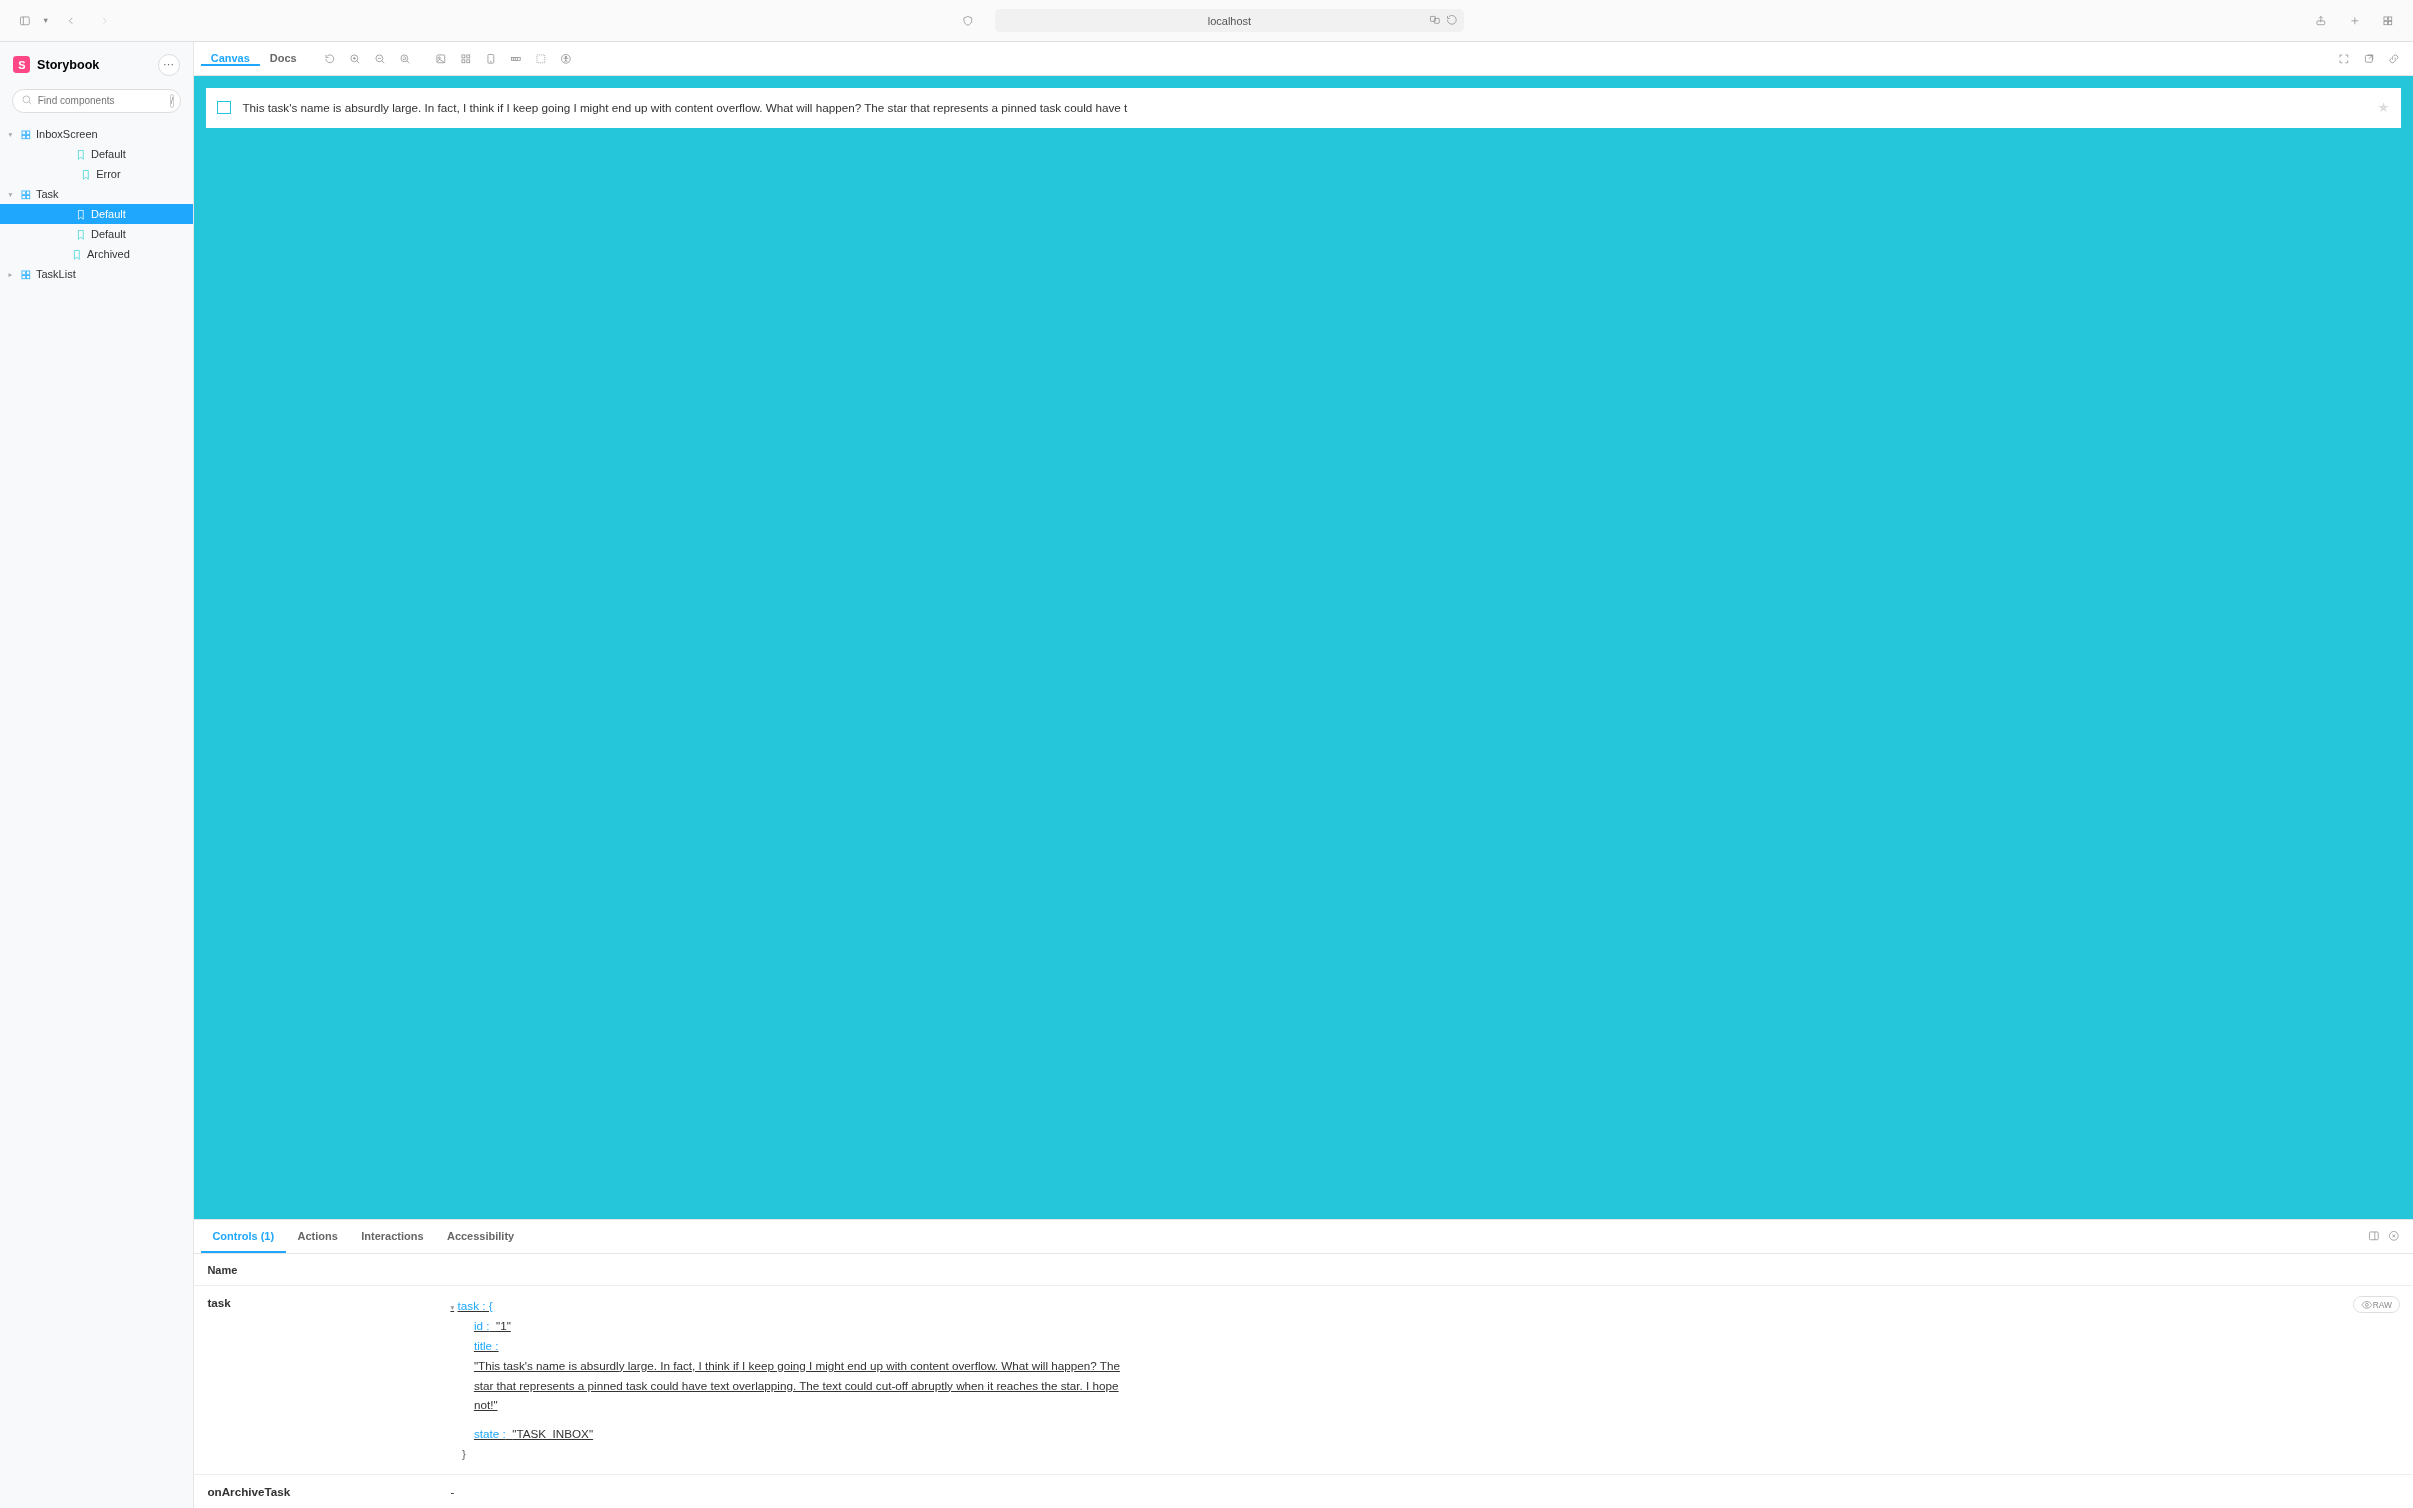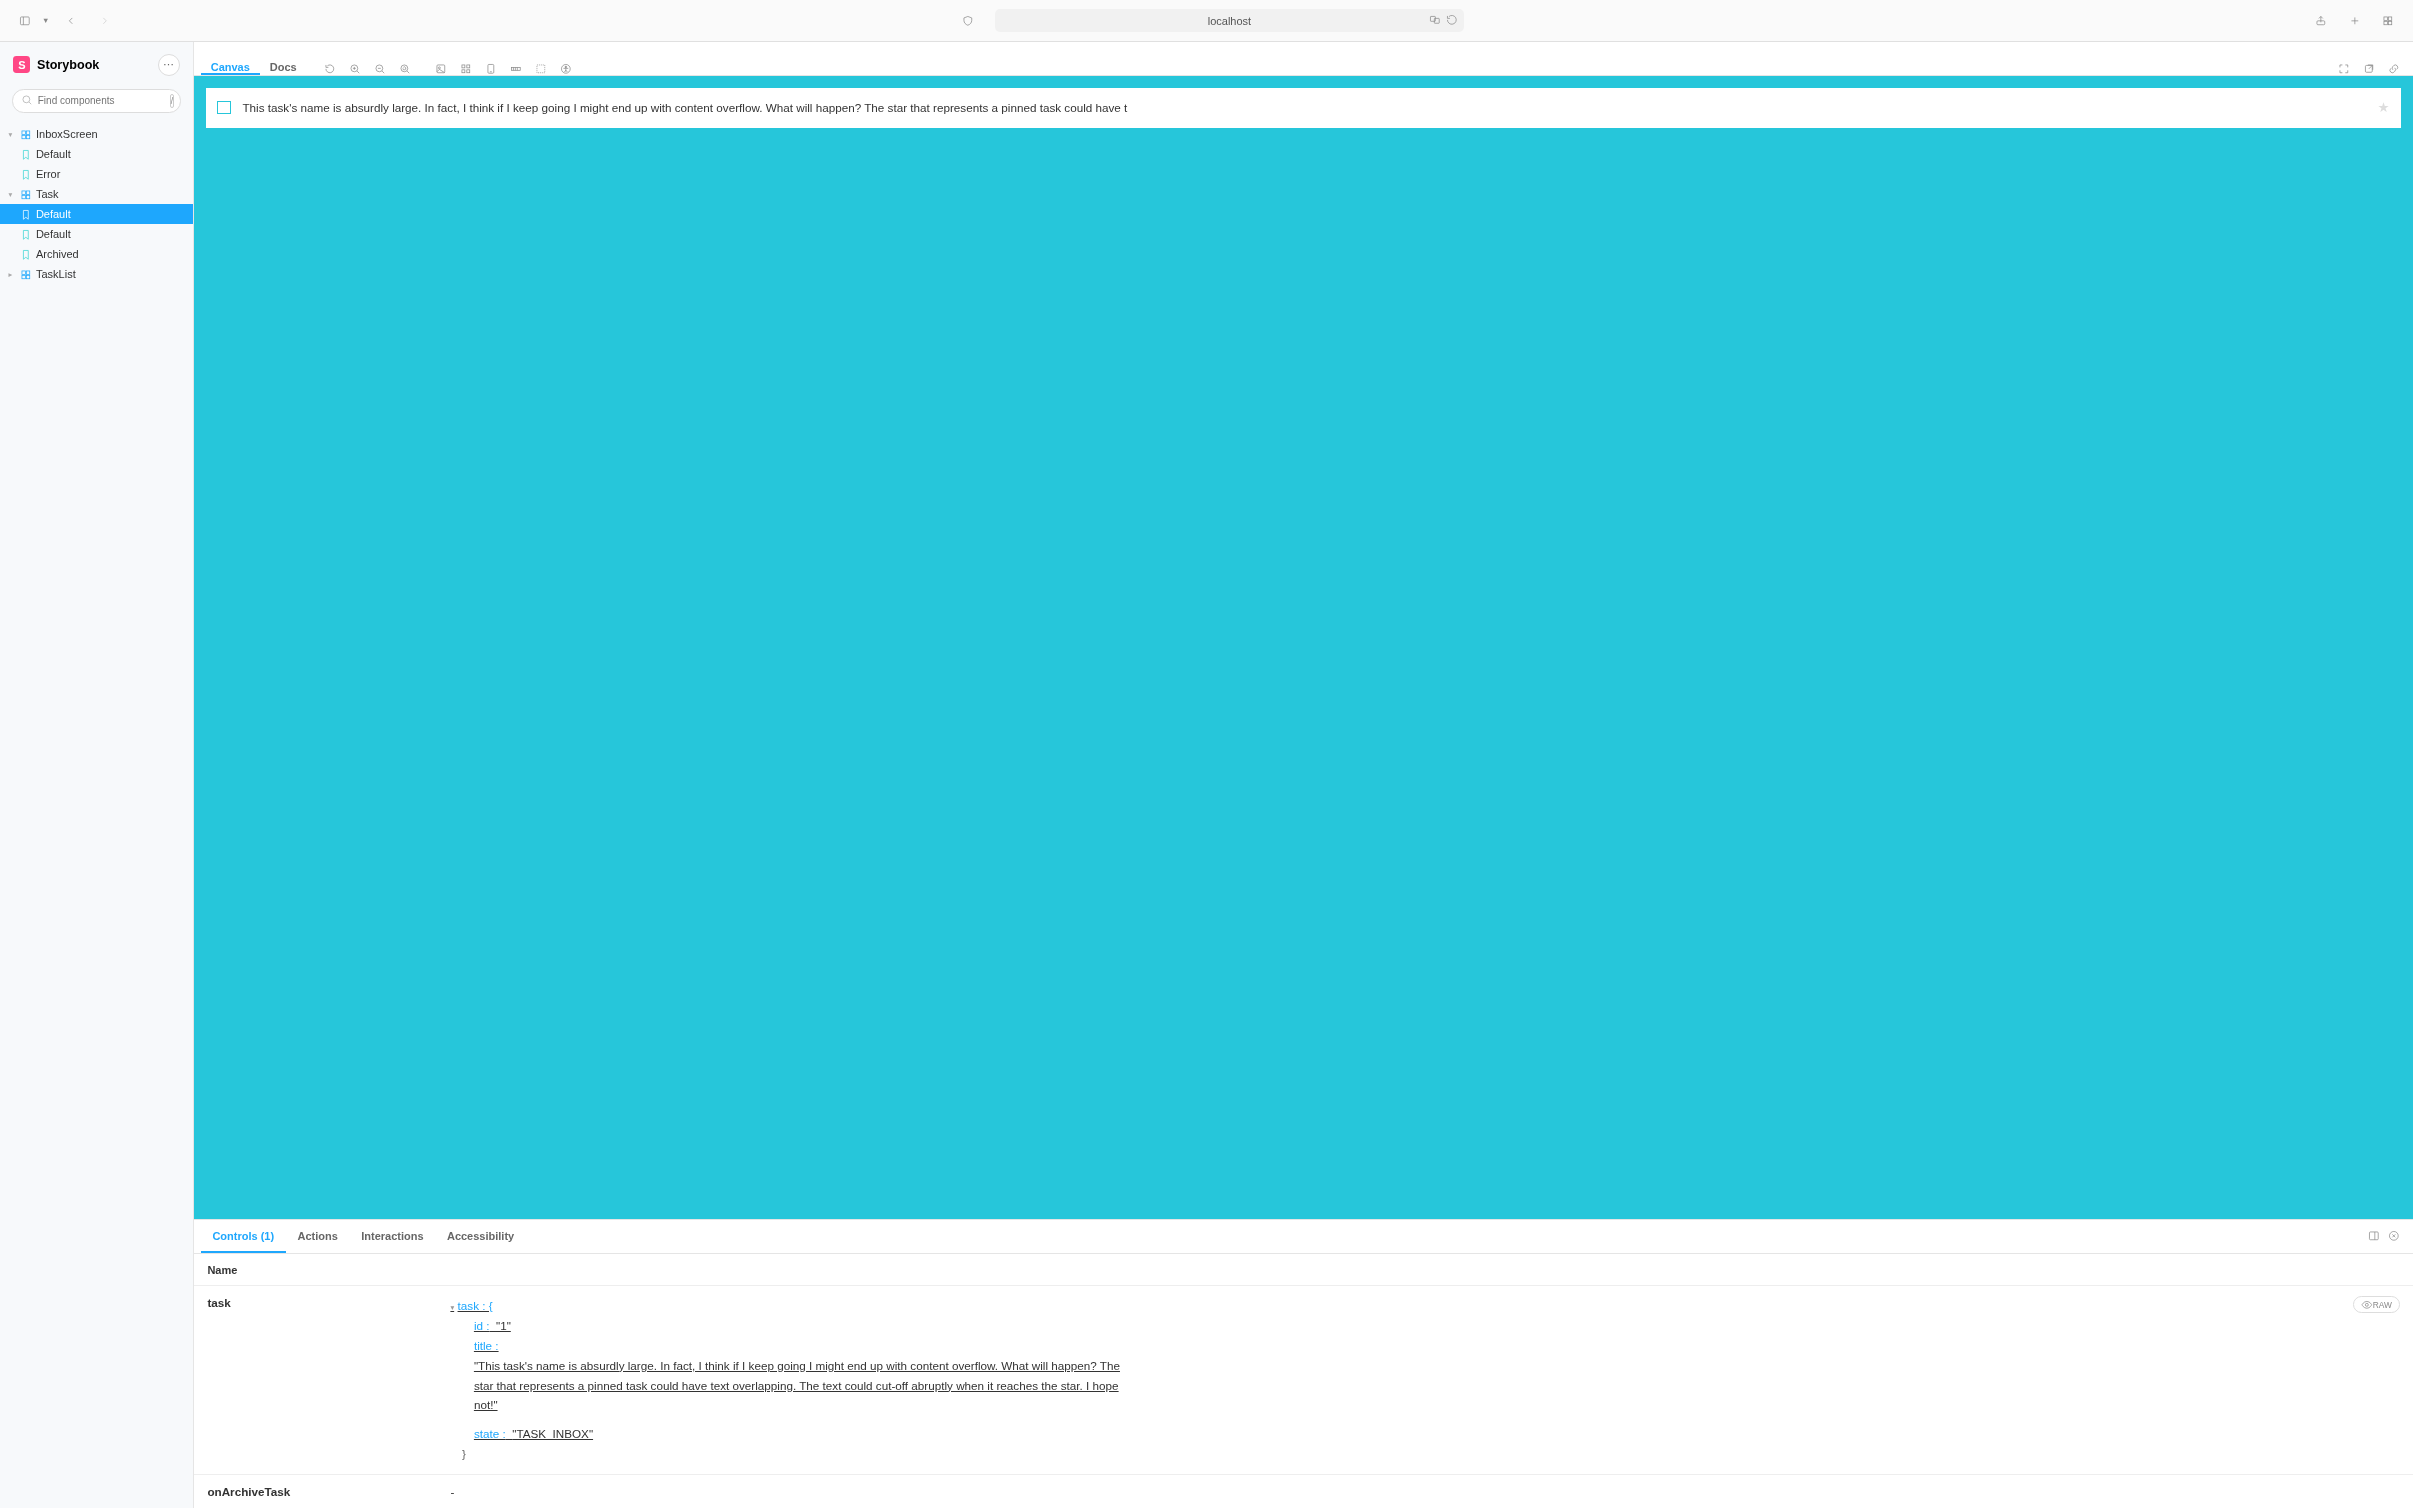--- a/index.html
+++ b/index.html
@@ -27,32 +27,32 @@
 .sb-logo { width:17px; height:17px; background:#ff4785; border-radius:3.4px; display:flex; align-items:center; justify-content:center; color:#fff; font-weight:700; font-size:11px; }
 .sb-title { font-weight:700; font-size:12.6px; color:#000; }
 .sb-menu { margin-left:auto; width:22px; height:22px; border:0.8px solid #ddd; border-radius:50%; display:flex; align-items:center; justify-content:center; color:#666; background:#fff; }
 .sb-search-wrap { padding: 5px 11.7px 8.4px; }
 .sb-search { position:relative; height:23.5px; background:#fff; border:0.8px solid #ddd; border-radius:11.7px; display:flex; align-items:center; padding:0 8.4px; }
 .sb-search input { border:none; outline:none; flex:1; font-size:10px; background:transparent; }
 .sb-search .slash { width:13.4px; height:13.4px; border:0.8px solid #ccc; border-radius:2.5px; font-size:8.4px; display:flex; align-items:center; justify-content:center; color:#888; }
 .sb-tree { flex:1; overflow:auto; padding-top:3.4px; }
 .tree-row { display:flex; align-items:center; height:20px; font-size:11px; padding-left:8.4px; color:#333; gap:4.2px; }
 .tree-row.group { font-weight:400; }
-.tree-row.story { padding-left: 20px; color:#333; }
+.tree-row.story { padding-left: 8px; color:#333;justify-content:center; }
 .tree-row.story .story-icon { color:#37d5d3; }
 .tree-row.selected { background:#1EA7FD; color:#fff; }
 .tree-row.selected .story-icon { color:#fff; }
 .tree-row .caret { width:7.5px; font-size:7.5px; color:#aaa; }
 .tree-row .comp-icon { color:#1EA7FD; }
 .tree-row .comp-icon svg, .tree-row .story-icon svg { display:block; }
 .tree-label { }
 
 
 .main { flex:1; display:flex; flex-direction:column; min-width:0; }
-.toolbar { height:34px; display:flex; align-items:flex-end; border-bottom:0.8px solid #e5e5e5; background:#fff; padding:0 6.7px; }
+.toolbar { height:34px; display:flex; align-items:center; border-bottom:0.8px solid #e5e5e5; background:#fff; padding:0 6.7px; }
 .toolbar .tabs { display:flex; align-items:stretch; }
 .toolbar .tab { display:flex; align-items:center; padding:0 10px; font-size:11px; color:#666; font-weight:700; border-bottom:2.5px solid transparent; }
 .toolbar .tab.active { color:#1EA7FD; border-bottom-color:#1EA7FD; }
 .toolbar .sep { width:0.8px; background:#e5e5e5; margin: 6.7px 5px; }
 .toolbar .tbtn { width:25px; display:flex; align-items:center; justify-content:center; color:#888; }
 .toolbar .right { margin-left:auto; display:flex; }
 
 .canvas-area { flex:1; background:#26C6DA; padding:11.7px; overflow:hidden; }
 .task-card { background:#fff; height:40px; display:flex; align-items:center; padding:0 11.7px; gap:11.7px; }
 .task-check { width:13.4px; height:13.4px; border:1.7px solid #26C6DA; }

